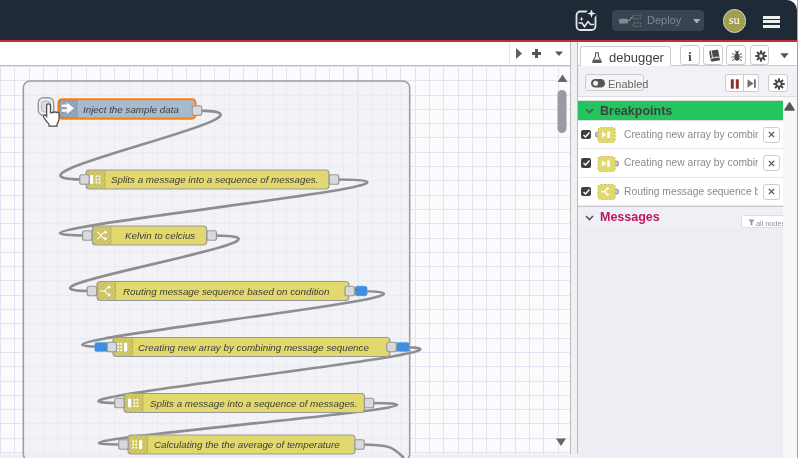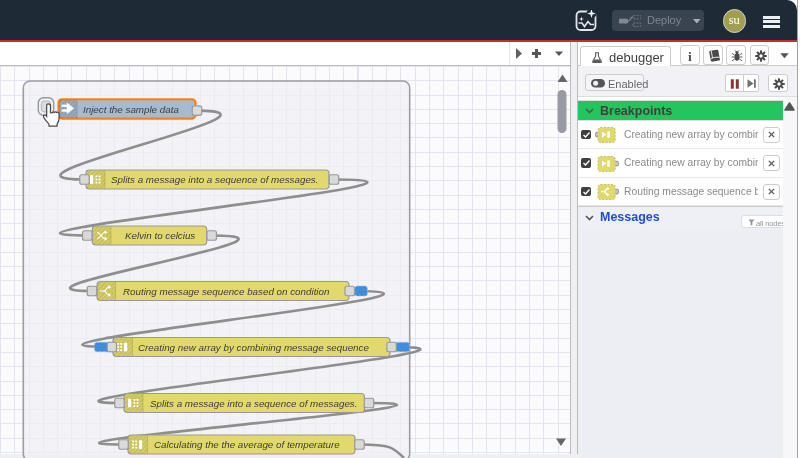--- a/index.html
+++ b/index.html
@@ -20,21 +20,21 @@
 .hbar{left:763px;width:17px;height:3px;background:#edf0f2;}
 
 #sbtabrow{left:578px;top:42px;width:219px;height:24px;background:#fff;border-bottom:1px solid #ccc;box-sizing:border-box;}
 #sbtab{left:580px;top:46px;width:91px;height:20px;background:#fff;border:1px solid #ccc;border-bottom:none;border-top-left-radius:3px;border-top-right-radius:3px;box-sizing:border-box;z-index:3;color:#3f3f3f;font-size:13px;padding-left:33px;}
 .sqbtn{background:#fff;border:1px solid #ccc;border-radius:3px;box-sizing:border-box;}
 #sbtoolbar{left:578px;top:66px;width:219px;height:31px;background:#f2f2f6;border-bottom:1px solid #ddd;box-sizing:border-box;}
 #enbtn{left:585px;top:74px;width:59px;height:17px;background:#f5f5f8;border:1px solid #ccc;border-radius:3px;box-sizing:border-box;color:#666;font-size:11px;}
 #pausegrp{left:725px;top:74px;width:34px;height:18px;background:#fff;border:1px solid #ccc;border-radius:2px;box-sizing:border-box;}
 #sbgear{left:768px;top:74px;width:20px;height:18px;}
 #bphead{left:578px;top:100px;width:205px;height:21px;background:#22c55e;border-top:1px solid #ddd;border-bottom:1px solid #ddd;box-sizing:border-box;color:#404040;font-size:12.5px;font-weight:bold;}
-#msghead{left:578px;top:206px;width:205px;height:23px;background:#efeff6;border-top:1px solid #c9c9d2;box-sizing:border-box;color:#1d4ed8;font-size:12.5px;font-weight:bold;}
+#msghead{left:578px;top:206px;width:205px;height:23px;background:#efeff6;border-top:1px solid #c9c9d2;box-sizing:border-box;color:#be185d;font-size:12.5px;font-weight:bold;}
 #msgbody{left:578px;top:229px;width:205px;height:229px;background:#ededf4;}
 #sbgutter{left:783px;top:97px;width:14px;height:361px;background:#f7f7fa;}
 .bprow{left:578px;width:205px;height:28.5px;background:#fff;border-bottom:1px solid #e8e8ee;box-sizing:border-box;}
 .bptext{position:absolute;left:46px;top:8px;width:134px;overflow:hidden;white-space:nowrap;color:#8a8a8a;font-size:10.3px;}
 .xbtn{position:absolute;left:184.5px;top:6px;width:17px;height:16px;background:#fff;border:1px solid #ccc;border-radius:3px;box-sizing:border-box;}
 .cbx{position:absolute;left:3px;top:9px;width:9.5px;height:9.5px;background:#3f3f3f;border-radius:2px;}
 #allnodes{left:741px;top:215px;width:44px;height:13px;background:#fff;border:1px solid #ddd;border-radius:3px;box-sizing:border-box;color:#8d93a0;font-size:7.5px;white-space:nowrap;letter-spacing:-0.1px;}
 #bottomstrip{left:0;top:454px;width:578px;height:4px;background:#eff0f4;}
 </style>
 </head>

